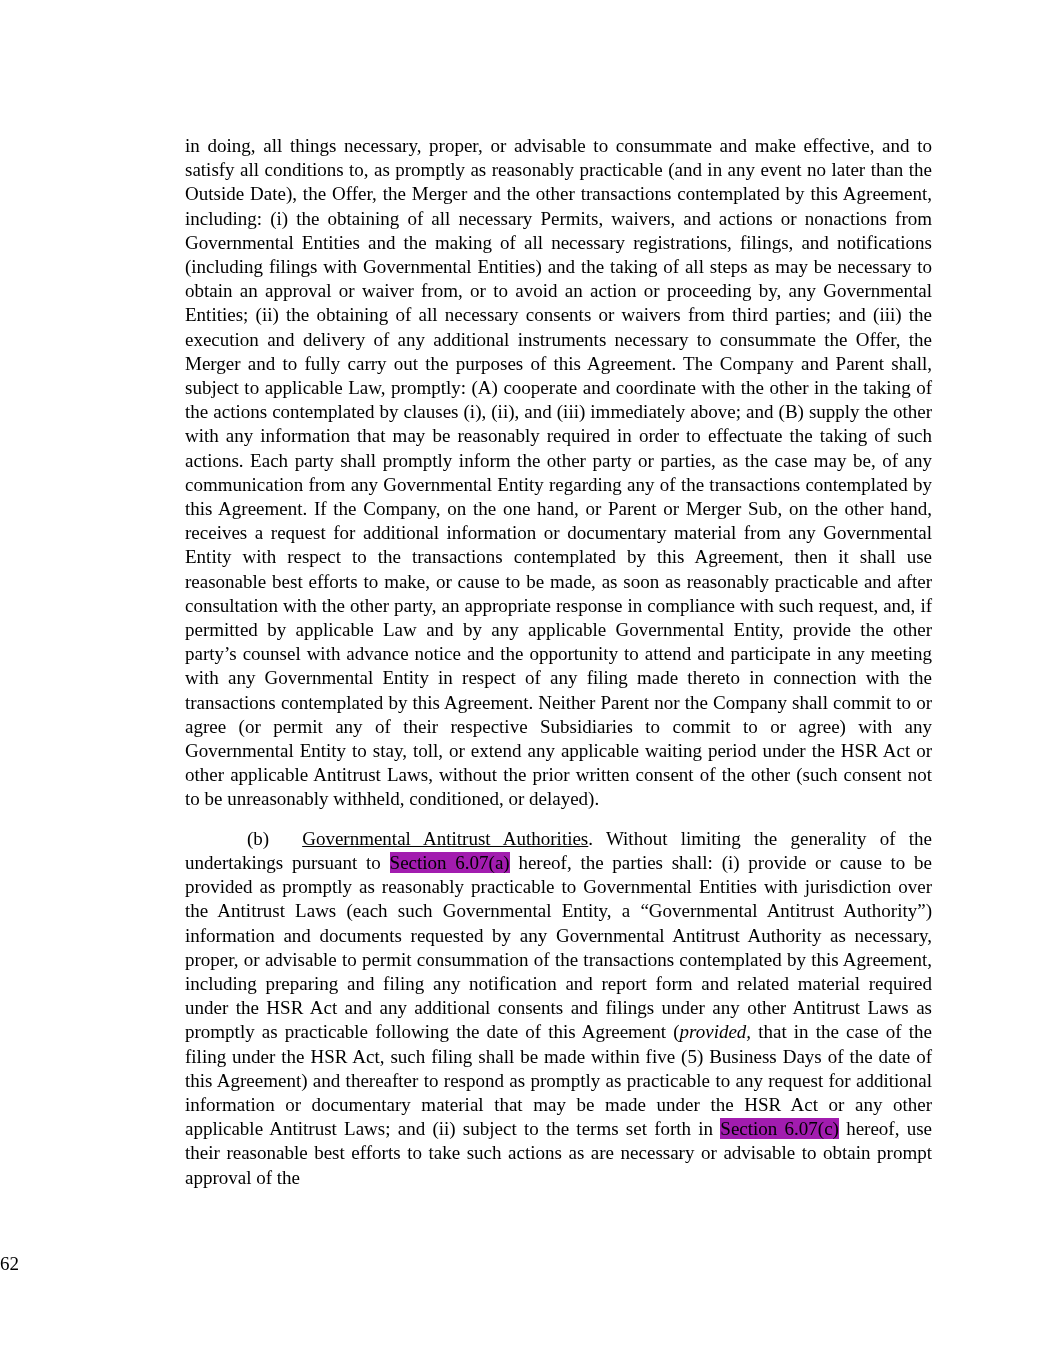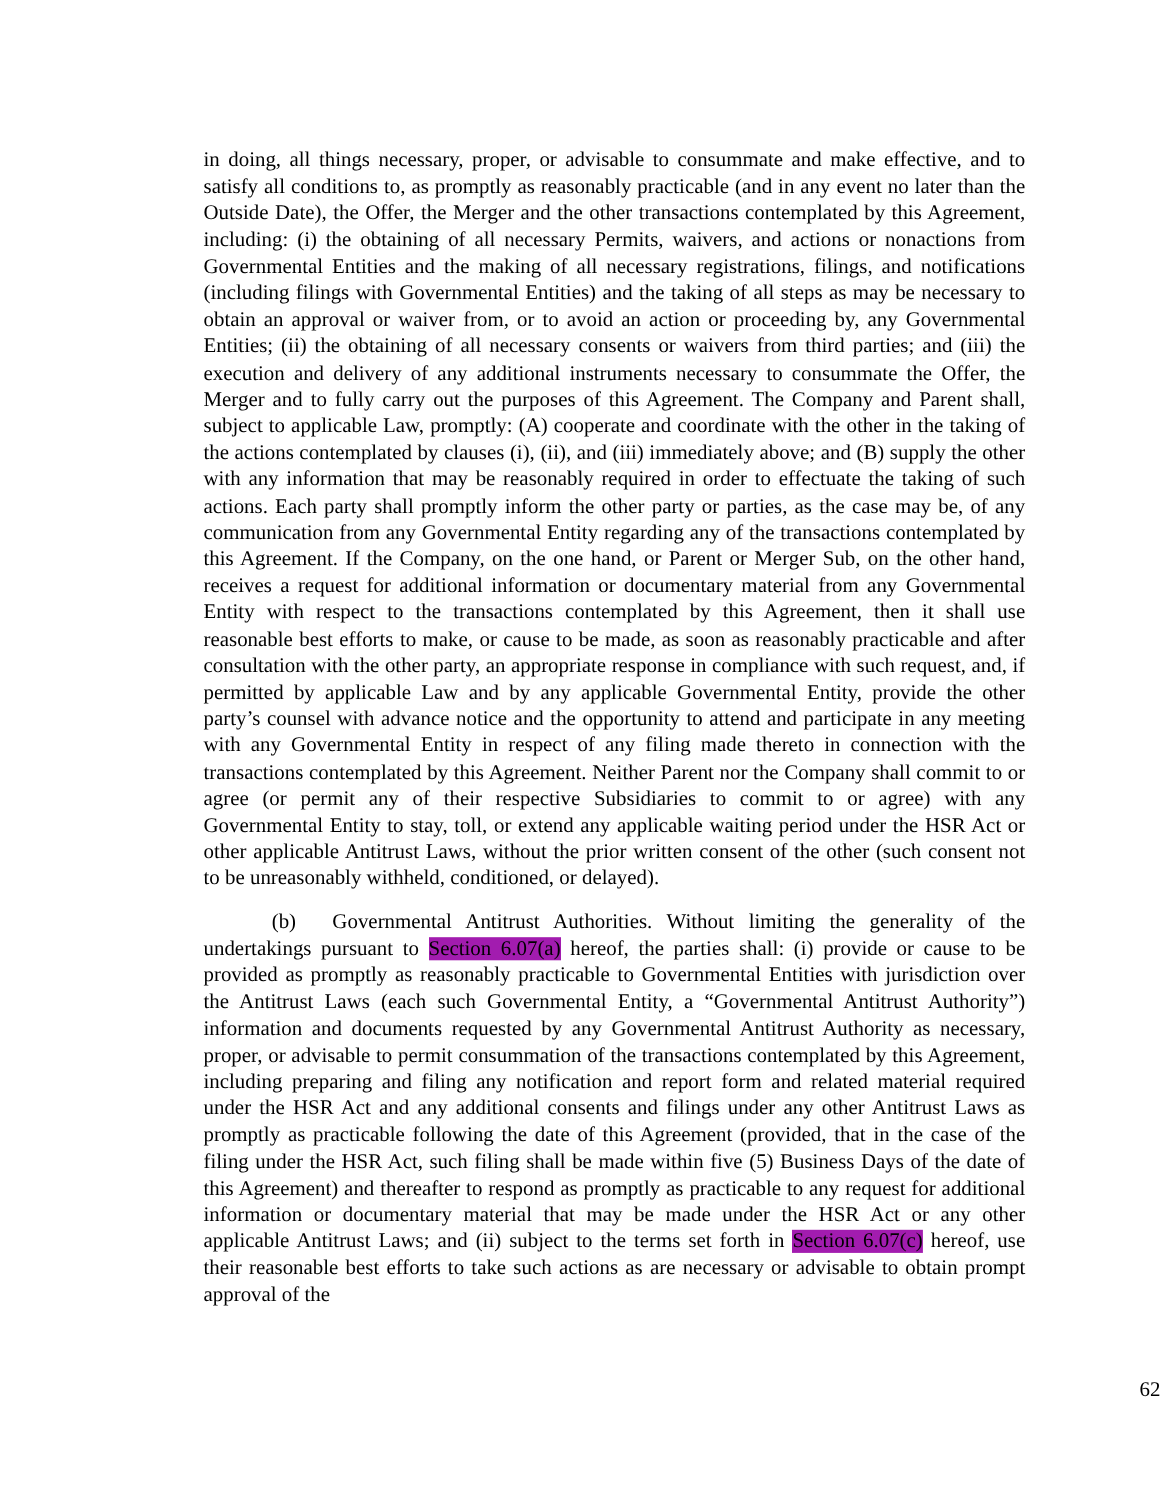--- a/index.html
+++ b/index.html
@@ -30,34 +30,34 @@
     text-align: justify;
     color: #000000;
   }
   .para + .para {
     margin-top: 15px;
   }
   .para.indent {
     text-indent: 62px;
   }
   .run-normal { }
-  .run-underline { }
+  .run-underline { text-decoration: underline; }
   .run-bold { font-weight: normal; }
-  .run-italic { }
+  .run-italic { font-style: italic; }
   .run-highlight { background-color: #a21caf; }
   .run-tab {
     display: inline-block;
     width: 33px;
   }
   .page-footer {
     position: absolute;
     left: 0;
     top: 1252px;
     width: 1055px;
-    text-align: right;
+    text-align: left;
     font-size: 19px;
     line-height: 24.2px;
     color: #000000;
   }
 </style>
 </head>
 <body>
 
 <div class="page">
   <div class="text-block">

